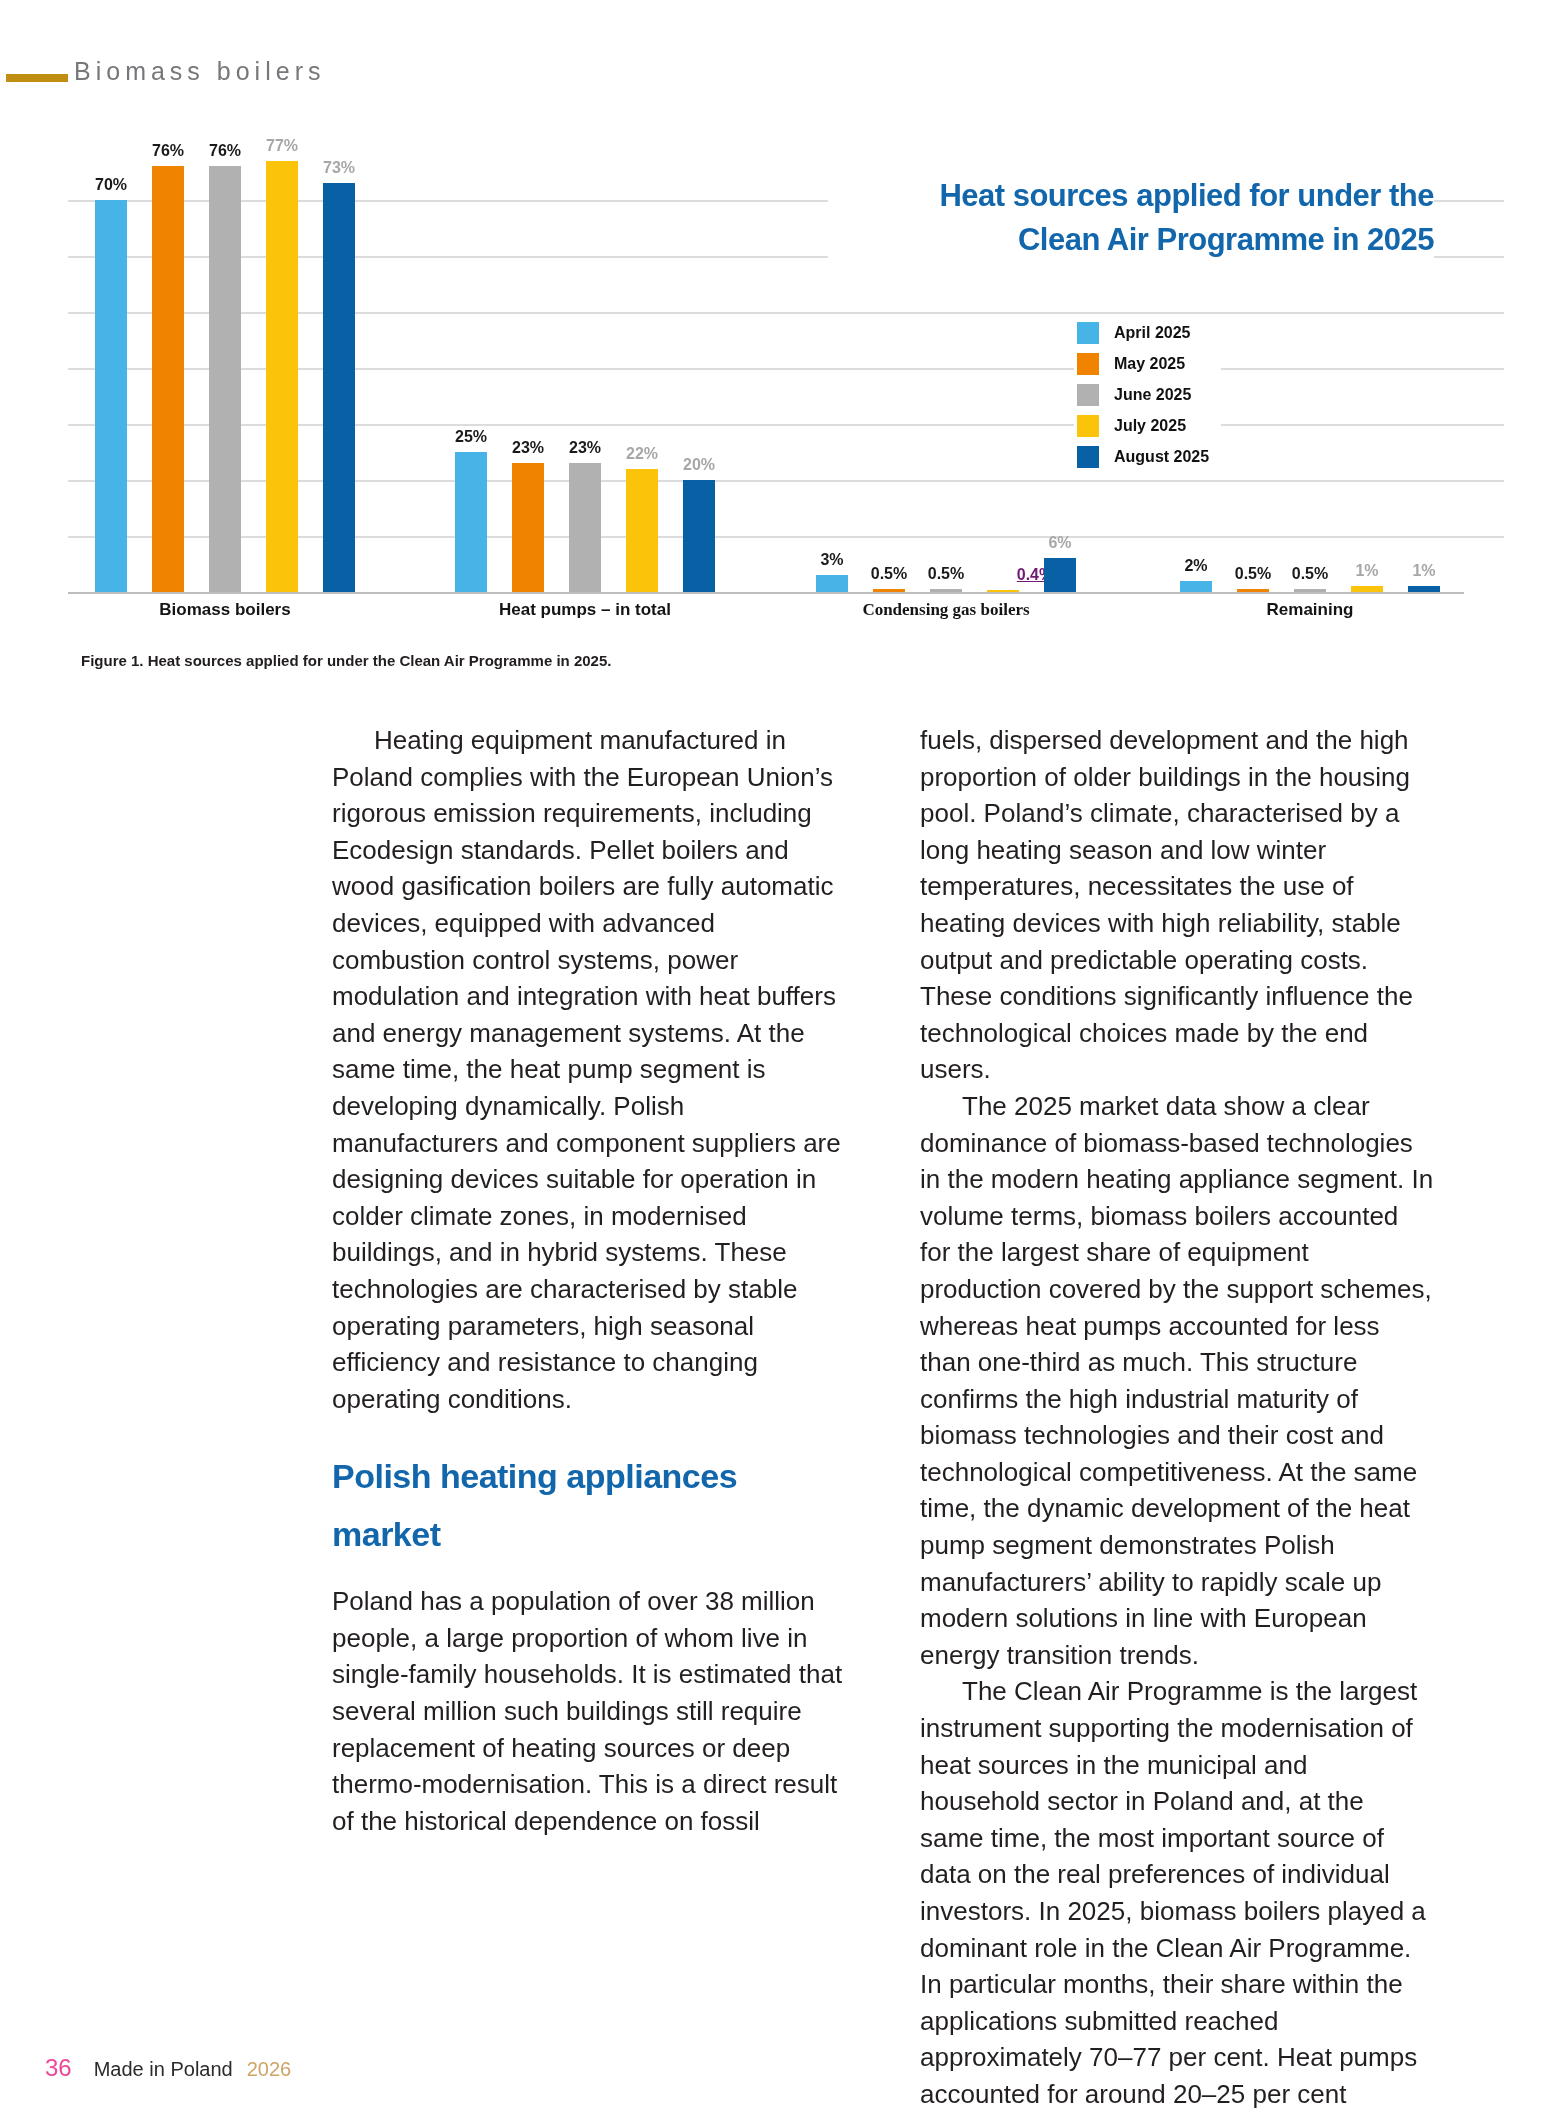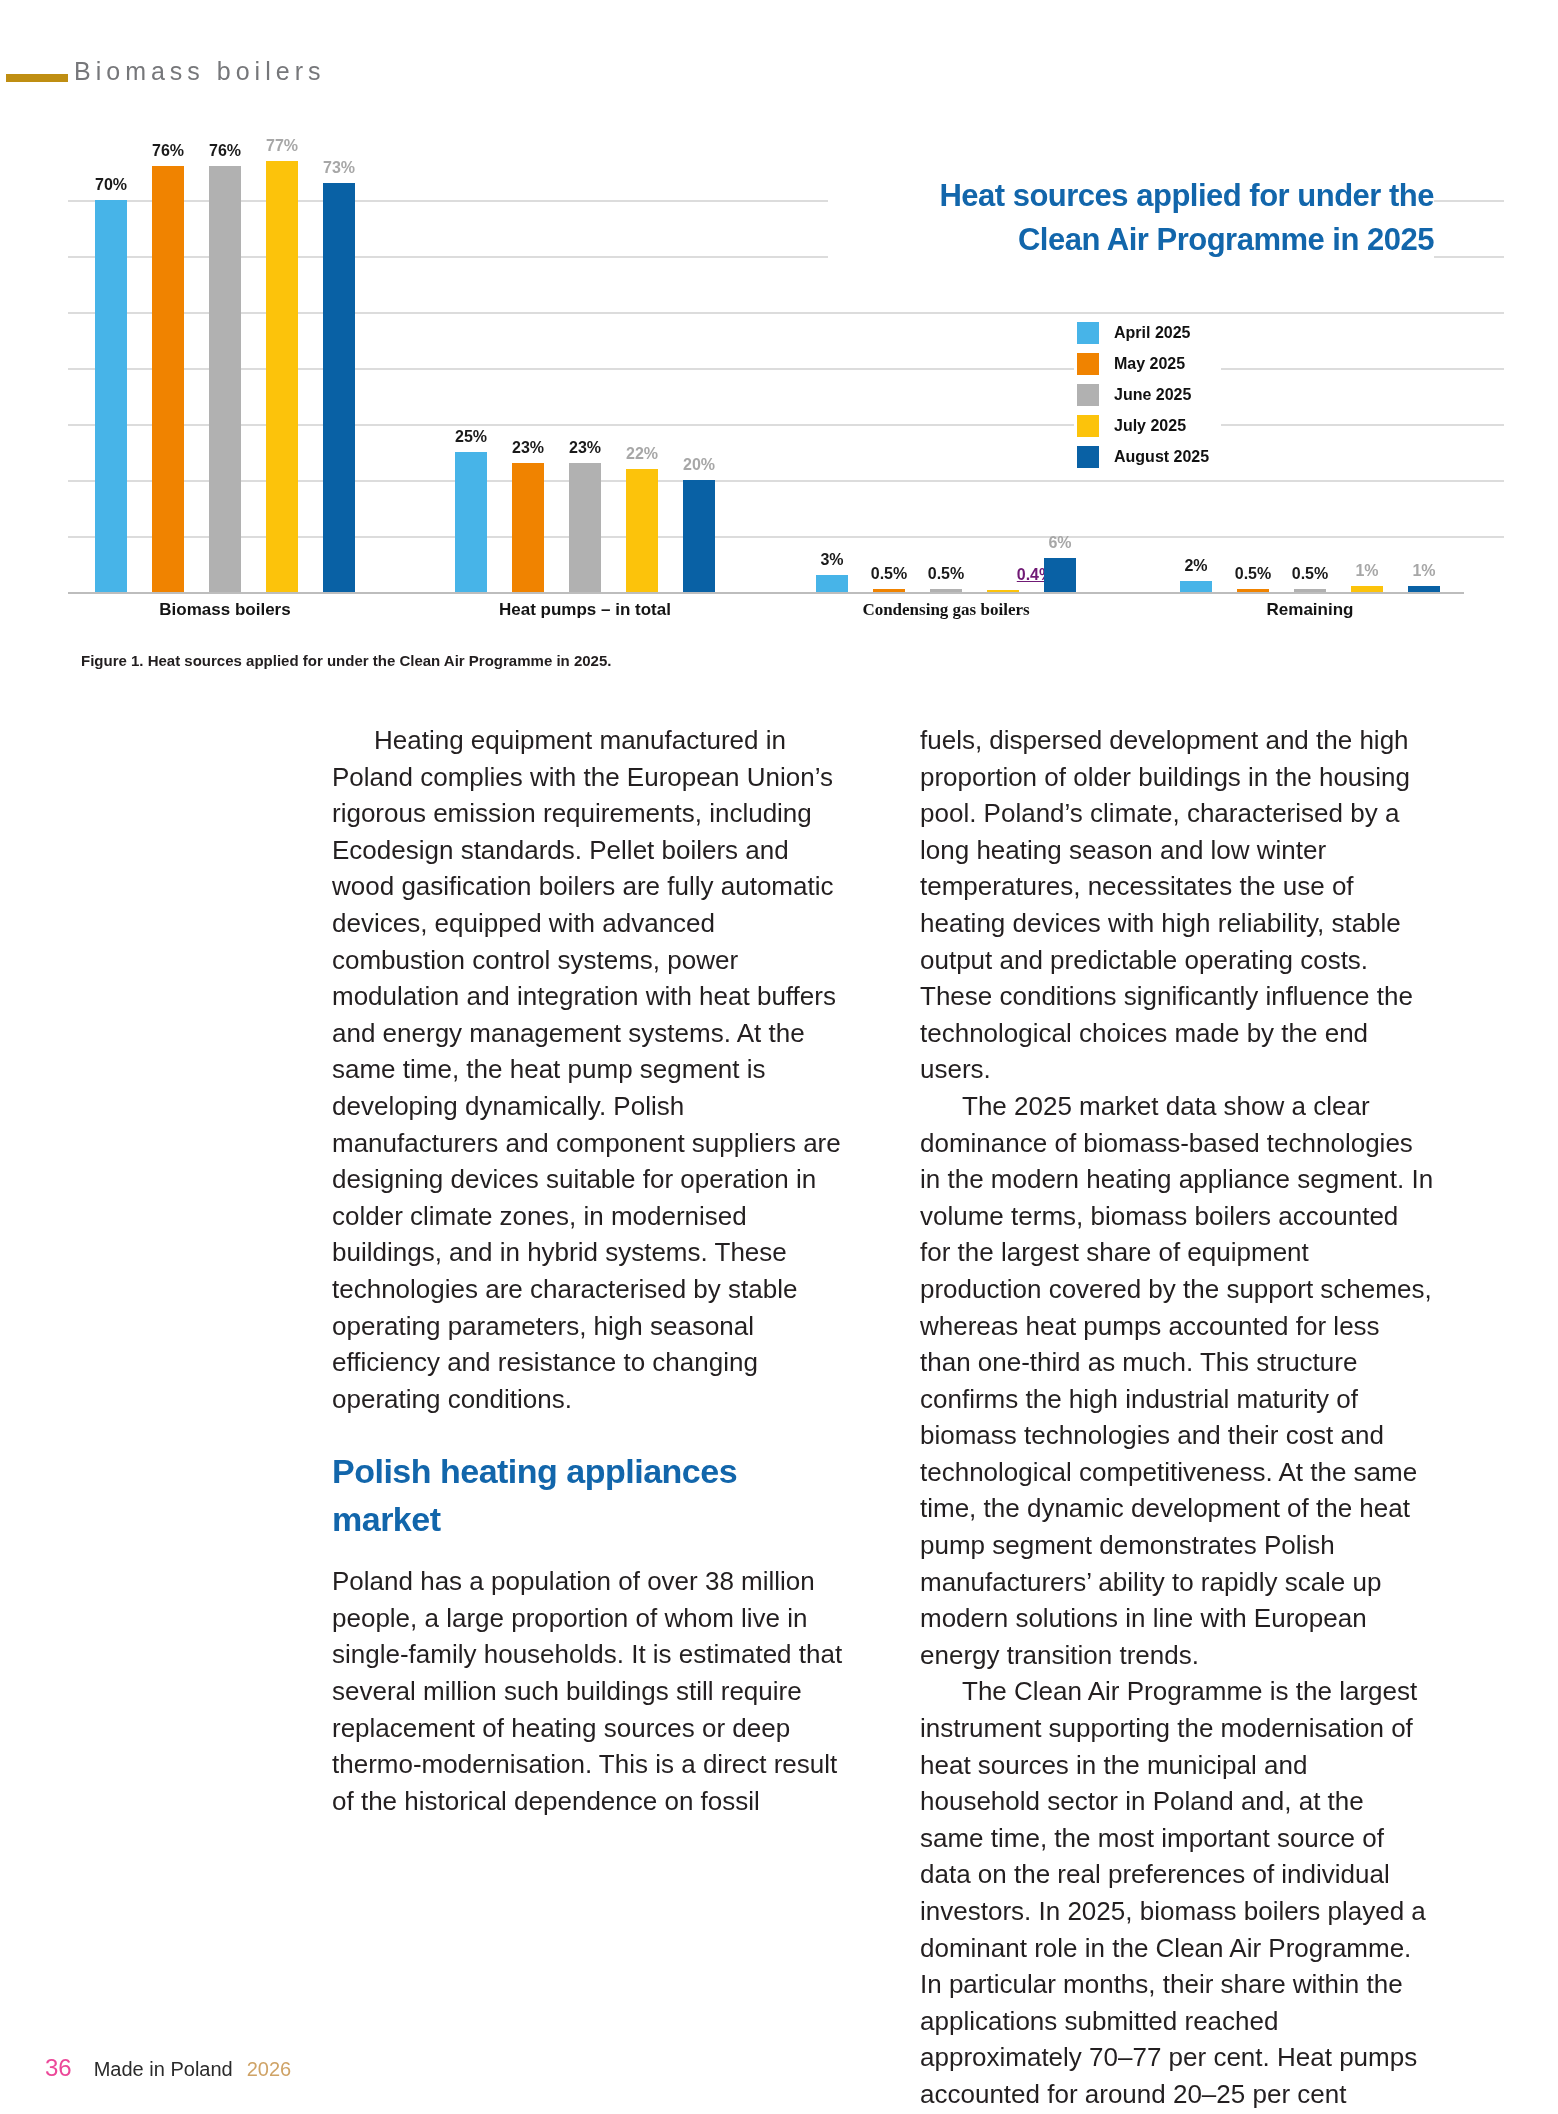--- a/index.html
+++ b/index.html
@@ -31,21 +31,21 @@
   .legend-label{font-size:16px; font-weight:700; color:#111111; white-space:nowrap;}
   
   #figure-caption{position:absolute; left:45px; top:652px; font-size:15px; font-weight:700; color:#221e1f;margin-left:36px;}
   
   .col{position:absolute; top:722px; width:514px; font-size:26px; line-height:36.6px; color:#231f20;}
   #col-left{left:332px;}
   #col-right{left:920px;}
   .col p{margin:0;}
   .col p.indent{text-indent:42px;}
   .col h2{
-    margin:30px 0 20px 0; color:#1266ab; font-size:34px; line-height:48px;
+    margin:30px 0 20px 0; color:#1266ab; font-size:34px; line-height:58px;
     font-weight:700; letter-spacing:-0.5px;
   }
   
   #footer{position:absolute; left:45px; top:2054px; display:flex; align-items:baseline;}
   #footer-page{font-size:24px; color:#ec4899;}
   #footer-pub{font-size:20px; color:#2b2b2b; margin-left:22px;text-align:center;}
   #footer-year{font-size:20px; color:#cfa366; margin-left:14px;}
 </style>
 </head>
 <body>

